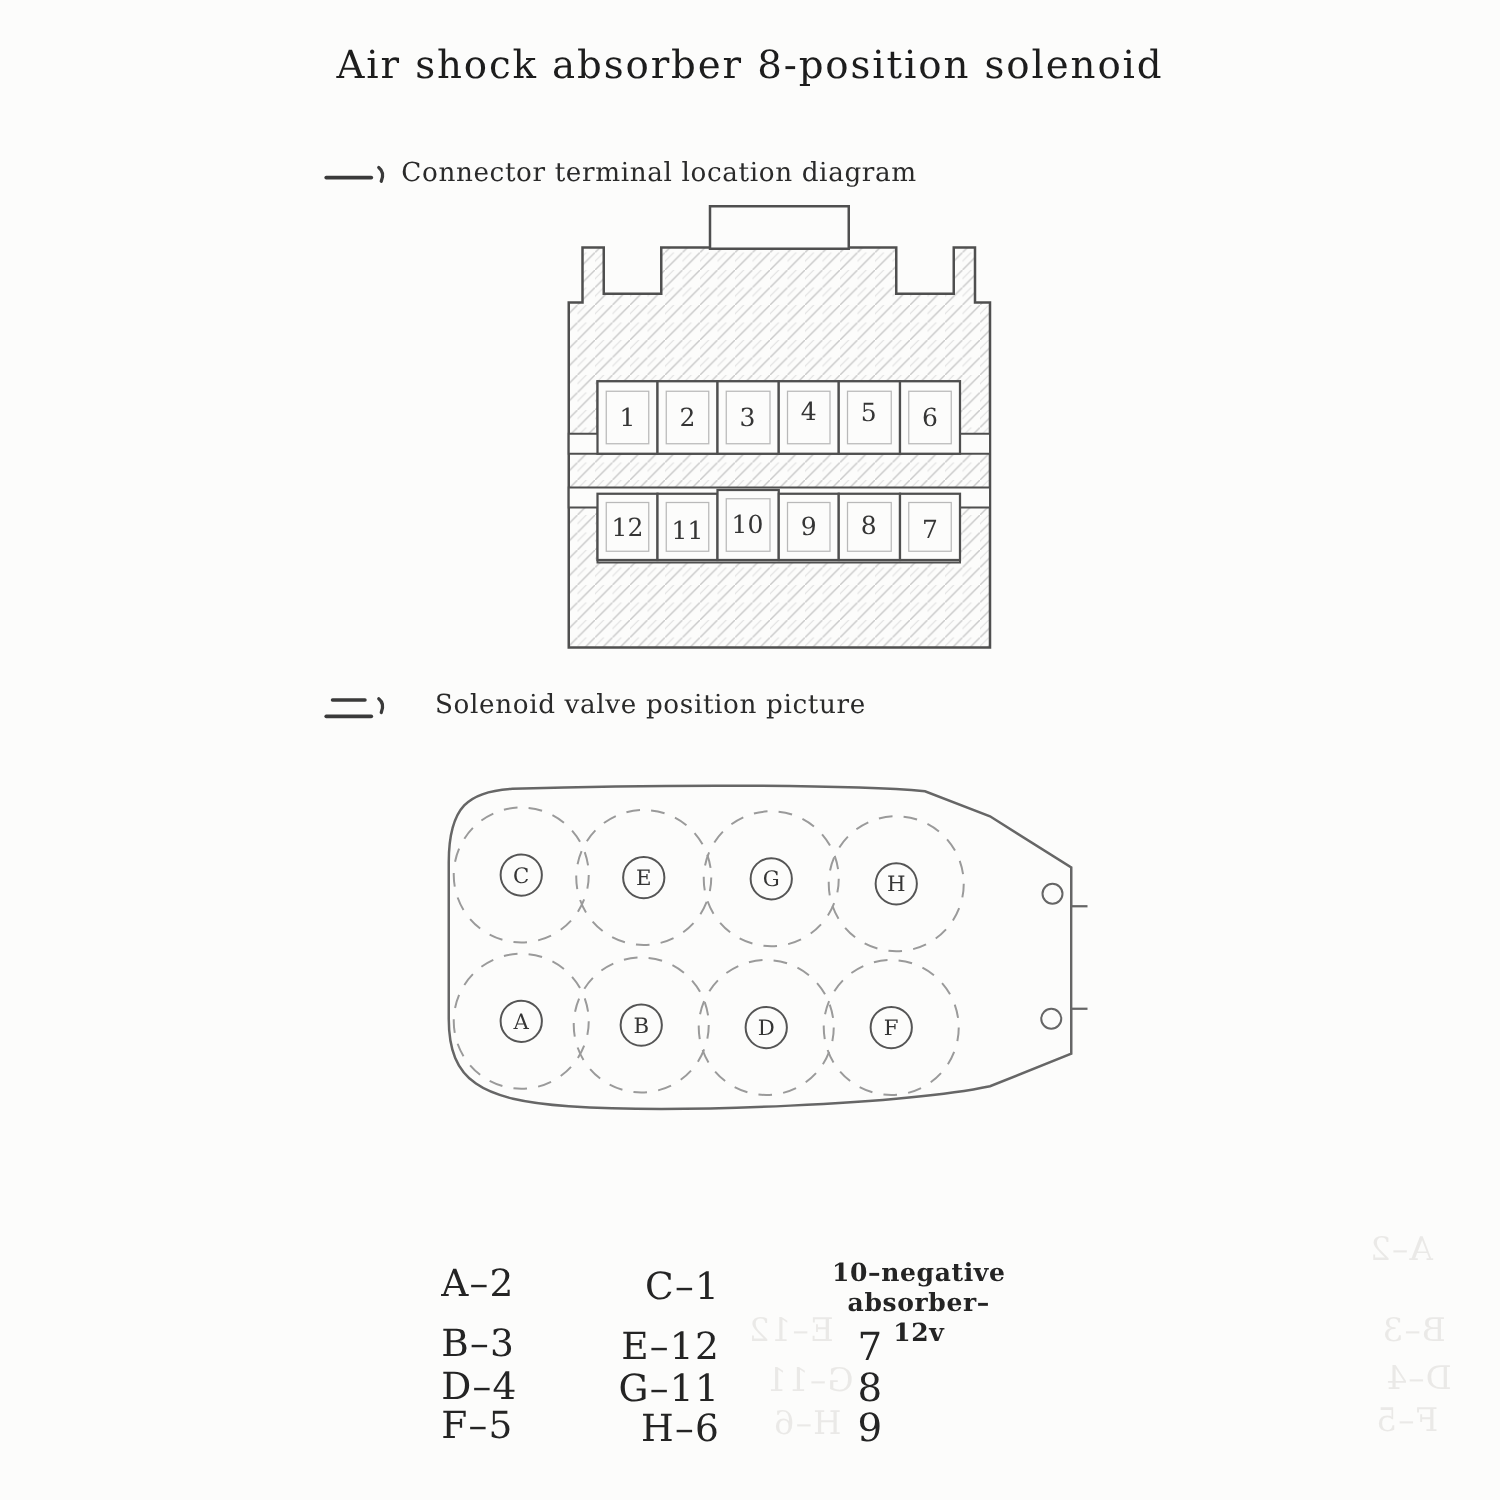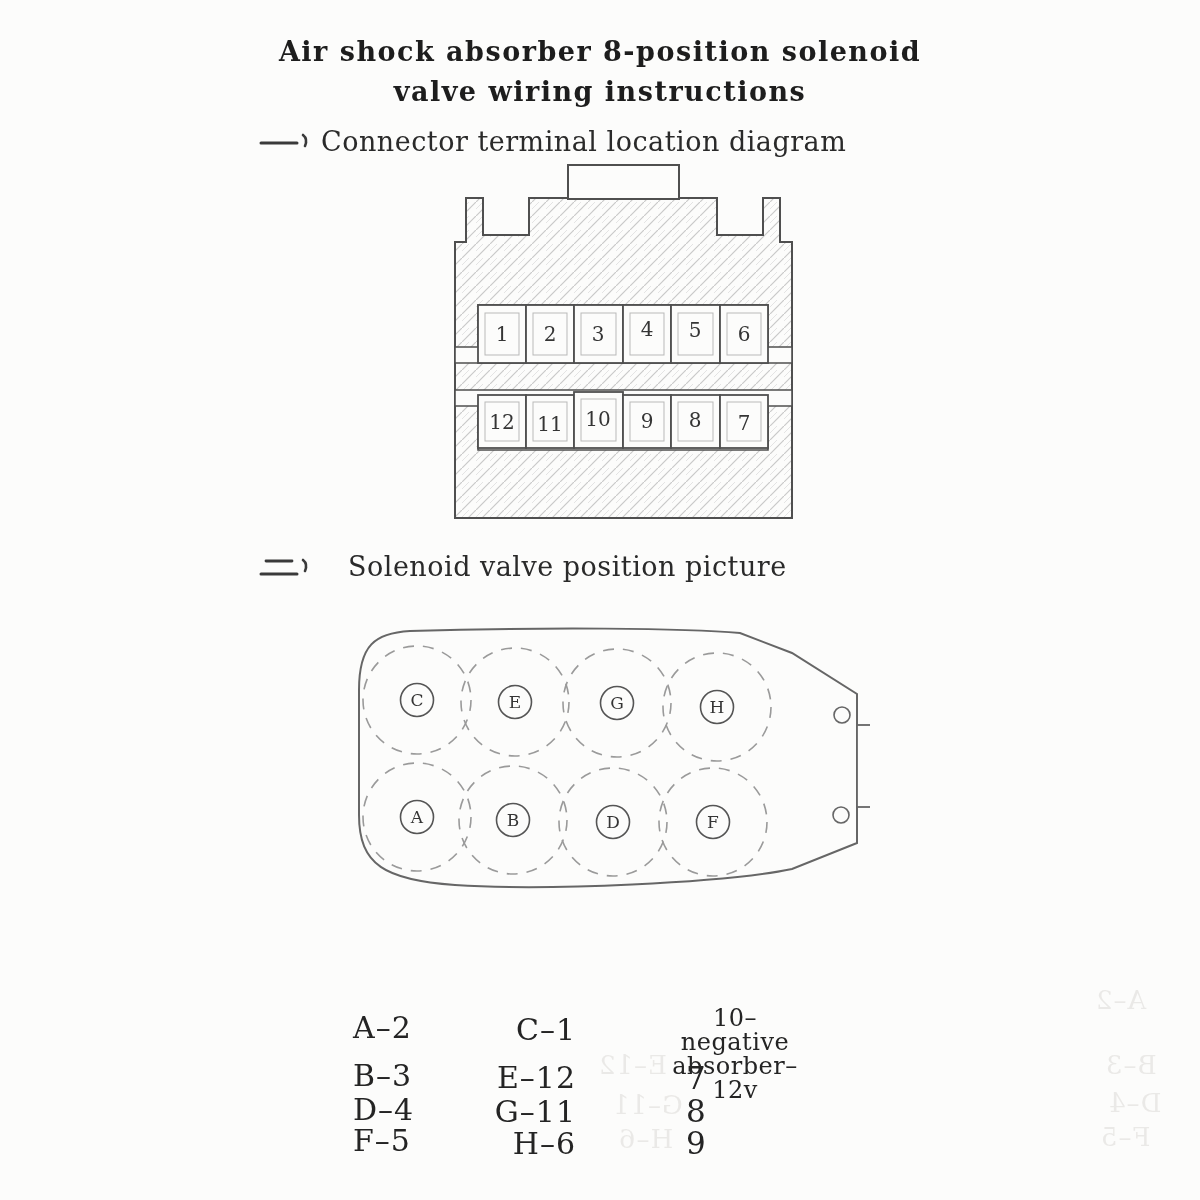--- a/index.html
+++ b/index.html
@@ -7,48 +7,48 @@
     position:relative;
     width:1200px;height:1200px;
     background:#fcfcfb;
     font-family:"DejaVu Serif", serif;
     color:#222;
     overflow:hidden;
   }
   .title{
     position:absolute;top:32px;left:0;width:1200px;
     text-align:center;
-    font-size:27px;line-height:40px;
+    font-size:31px;line-height:40px;
     letter-spacing:1.5px;
-    font-weight:700;
+    font-weight:400;
     color:#1d1d1d;
   }
   .section-heading{
     position:absolute;
-    display:flex;align-items:flex-end;gap:9px;
-    font-size:27px;letter-spacing:0.5px;
+    display:flex;align-items:flex-start;gap:9px;
+    font-size:21px;letter-spacing:0.5px;
     color:#2a2a2a;white-space:nowrap;
   }
   .section-heading .marker{flex:0 0 auto;display:block;}
   .sec1{left:258px;top:126px;}
   .sec2{left:258px;top:551px;gap:36px;}
   .sec3{left:258px;top:937px;}
   .diagram{position:absolute;}
   .connector-svg{left:448px;top:160px;}
   .valve-svg{left:345px;top:615px;}
   .wiring-item{
     position:absolute;
     font-size:30px;letter-spacing:1px;color:#242424;
     white-space:nowrap;
   }
   .wire-col2{width:84px;text-align:right;}
   .wire-note{
     position:absolute;left:660px;top:1006px;width:150px;
-    text-align:center;font-size:24px;line-height:24px;
-    letter-spacing:0.5px;color:#242424;
+    text-align:center;font-size:20px;line-height:24px;
+    letter-spacing:0.5px;color:#242424;font-weight:bold;
   }
   .bleed{
     position:absolute;
     transform:scaleX(-1);
     opacity:0.13;
     color:#7a7268;
     font-size:26px;letter-spacing:1px;
     white-space:nowrap;
     filter:blur(0.6px);
   }
@@ -59,21 +59,20 @@
   .term-num{font-size:20px;}
   .valve-letter{font-size:17px;}
 </style>
 </head>
 <body>
 
 <div class="page">
 
   <div class="title">
     <div>Air shock absorber 8-position solenoid</div>
-    <div>valve wiring instructions</div>
   </div>
 
   <div class="section-heading sec1">
     <svg class="marker" width="54" height="30" viewBox="0 0 54 30">
       <path d="M3 16 H39" stroke="#3a3a3a" stroke-width="3" stroke-linecap="round" fill="none"></path>
       <path d="M45 8 Q50 12 47 19" stroke="#3a3a3a" stroke-width="2.6" stroke-linecap="round" fill="none"></path>
     </svg>
     <span>Connector terminal location diagram</span>
   </div>
 

